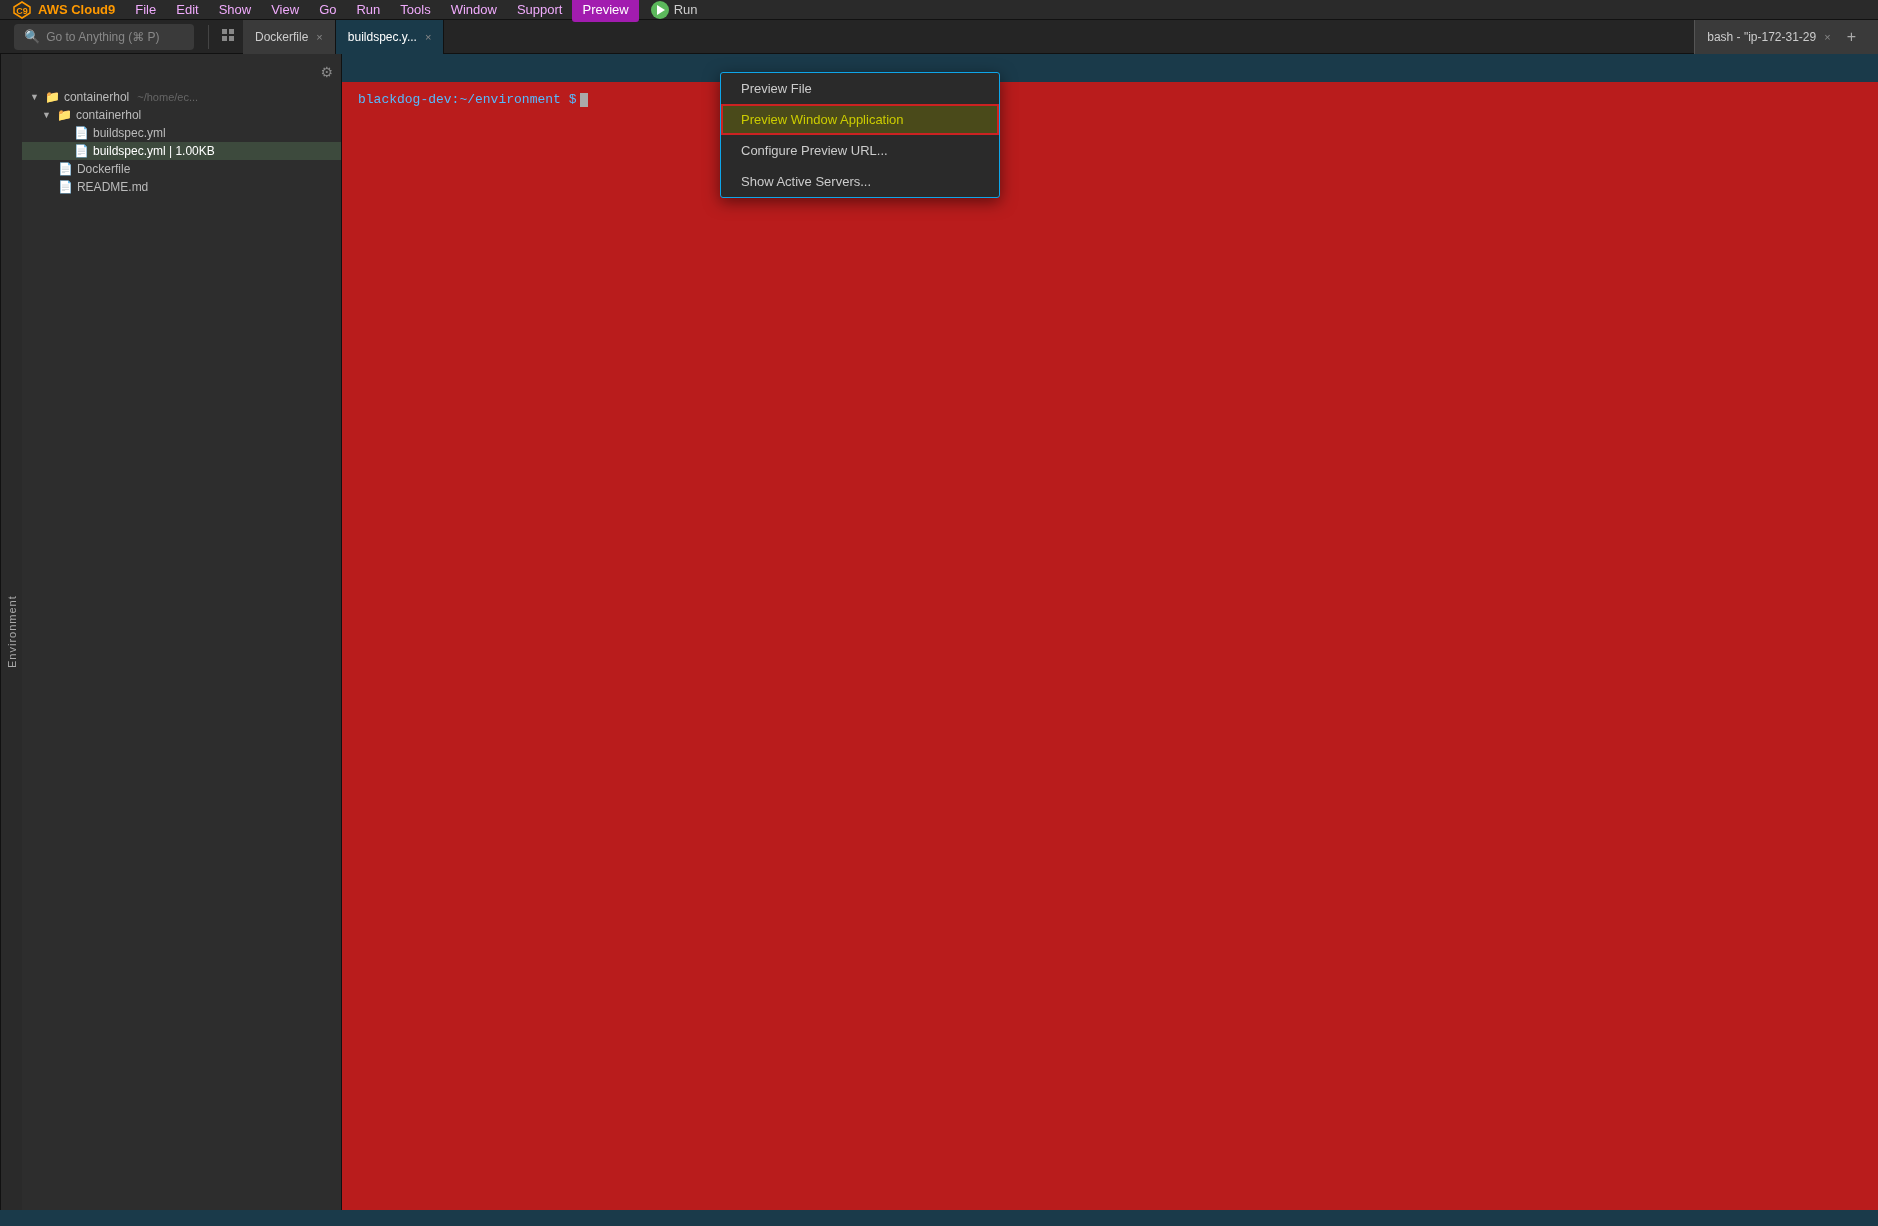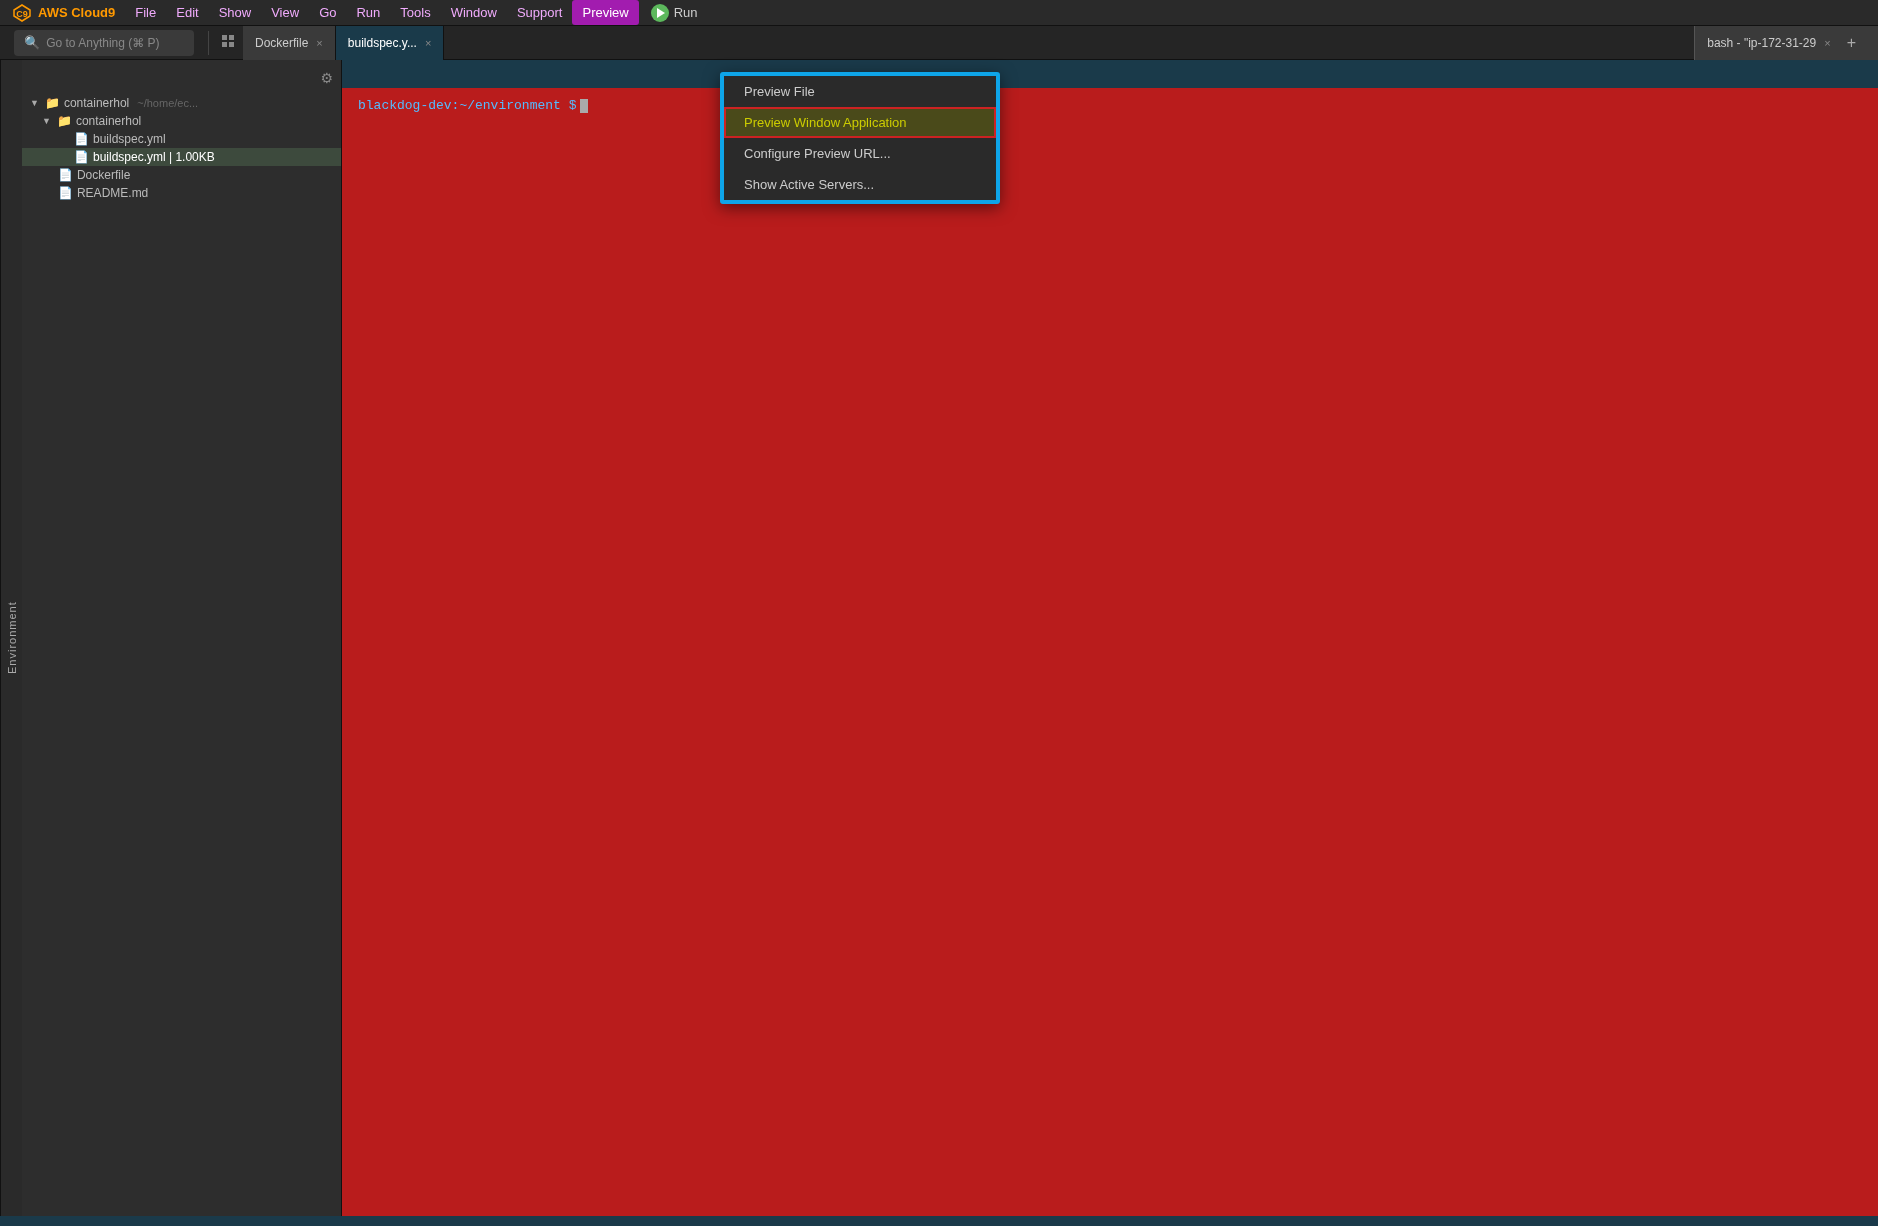--- a/index.html
+++ b/index.html
@@ -11,21 +11,21 @@
       font-size: 13px;
       color: #ccc;
       overflow: hidden;
     }
 
     
     #menu-bar {
       display: flex;
       align-items: center;
       background: #2a2a2a;
-      height: 26px;
+      height: 20px;
       padding: 0 8px;
       gap: 0;
       border-bottom: 1px solid #111;
     }
 
     .menu-logo {
       display: flex;
       align-items: center;
       gap: 6px;
       padding: 0 10px 0 4px;
@@ -274,21 +274,21 @@
     }
     @keyframes blink { 50% { opacity: 0; } }
 
     
     #preview-dropdown {
       position: absolute;
       top: 36px;
       left: 0;
       width: 280px;
       background: #2a2a2a;
-      border: 4px solid #0ea5e9;
+      border: 1px solid #0ea5e9;
       border-radius: 3px;
       box-shadow: 0 4px 16px rgba(0,0,0,0.5);
       z-index: 100;
     }
 
     .dropdown-item {
       padding: 8px 20px;
       cursor: pointer;
       font-size: 13px;
       color: #ccc;

